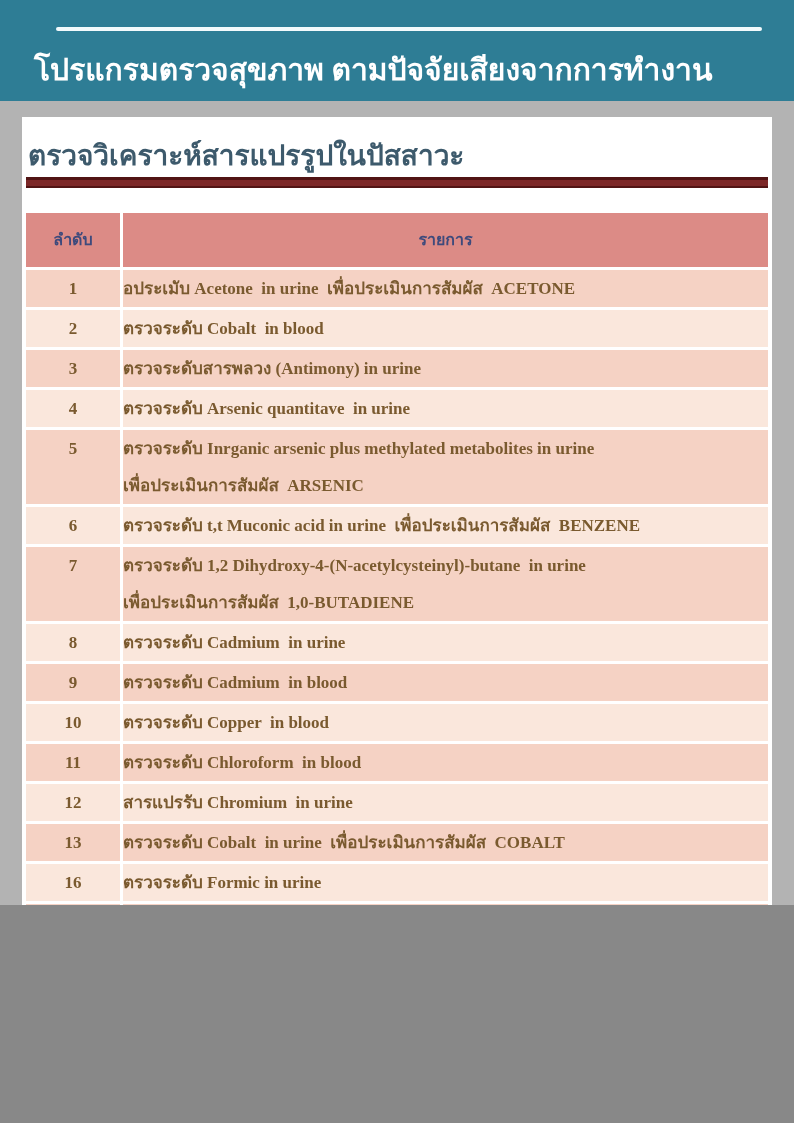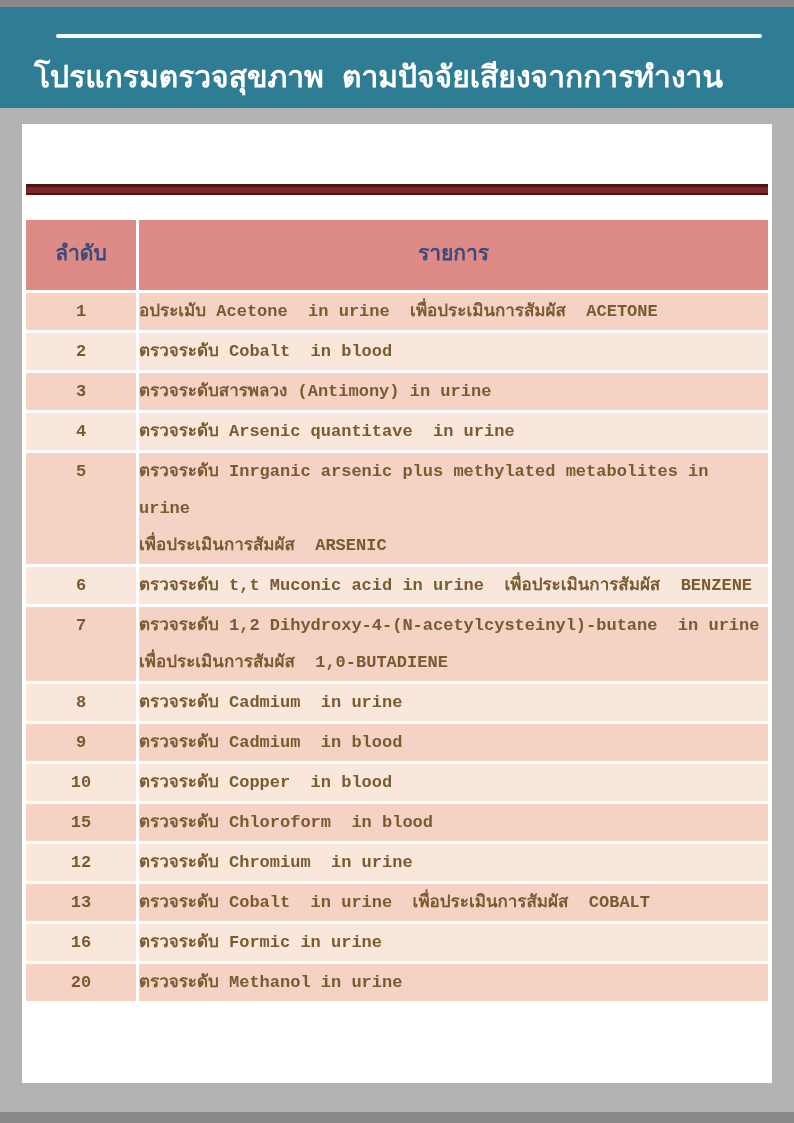--- a/index.html
+++ b/index.html
@@ -1,23 +1,23 @@
 <!DOCTYPE html>
 <html style="--page-bg: #B3B3B3; --banner-bg: #2E7D95; --banner-rule: #F2FAFC; --banner-text: #FFFFFF; --panel-bg: #FFFFFF; --panel-title: #3D5A6C; --divider: #7C2727; --divider-edge: #511414; --header-bg: #DC8B86; --header-text: #3E4A7C; --row-odd-bg: #F5D2C4; --row-even-bg: #FAE7DC; --row-text: #7A5A2F;"><head>
 <meta charset="utf-8">
 <style>
   html, body { margin: 0; padding: 0; }
   body { background: #888; }
   .page {
     position: relative;
     width: 794px;
-    height: 1105px;
-    margin: 7px auto;
+    height: 905px;
+    margin: 0 auto;
     background: var(--page-bg, #B3B3B3);
-    font-family: Liberation Mono, monospace;
+    font-family: Liberation Serif, serif;
     overflow: hidden;
   }
   .banner {
     position: absolute;
     top: 0; left: 0;
     width: 794px; height: 101px;
     background: var(--banner-bg, #2E7D95);
   }
   .banner-rule {
     position: absolute;
@@ -61,25 +61,25 @@
   table.items {
     position: absolute;
     top: 96px; left: 4px;
     width: 742px;
     border-collapse: collapse;
     table-layout: fixed;
   }
   table.items th {
     background: var(--header-bg, #DC8B86);
     color: var(--header-text, #3E4A7C);
-    font-size: 21px;
+    font-size: 16px;
     font-weight: bold;
     height: 38px;
     line-height: 38px;
-    padding: 16px;
+    padding: 8px;
     text-align: center;
     border-bottom: 3px solid var(--panel-bg, #FFFFFF);
   }
   th.col-no { width: 78px; border-right: 3px solid var(--panel-bg, #FFFFFF); }
   table.items td {
     padding: 0;
     font-size: 17px;
     font-weight: 600;
     color: var(--row-text, #7A5A2F);
     line-height: 37px;
@@ -99,20 +99,21 @@
 <body>
 
 <div class="page">
 
   <header class="banner">
     <div class="banner-rule"></div>
     <div class="banner-title">โปรแกรมตรวจสุขภาพ ตามปัจจัยเสียงจากการทำงาน</div>
   </header>
 
   <section class="panel">
+    <h2 class="panel-title">ตรวจวิเคราะห์สารแปรรูปในปัสสาวะ</h2>
     <div class="red-rule"></div>
 
     <table class="items">
       <thead>
         <tr>
           <th class="col-no">ลำดับ</th>
           <th class="col-item">รายการ</th>
         </tr>
       </thead>
       <tbody id="rows-body">
@@ -172,29 +173,29 @@
               <div class="line">ตรวจระดับ Cadmium  in blood</div>
             </td>
           </tr>
           <tr>
             <td class="no">10</td>
             <td class="item">
               <div class="line">ตรวจระดับ Copper  in blood</div>
             </td>
           </tr>
           <tr>
-            <td class="no">15</td>
+            <td class="no">11</td>
             <td class="item">
               <div class="line">ตรวจระดับ Chloroform  in blood</div>
             </td>
           </tr>
           <tr>
             <td class="no">12</td>
             <td class="item">
-              <div class="line">ตรวจระดับ Chromium  in urine</div>
+              <div class="line">สารแปรรับ Chromium  in urine</div>
             </td>
           </tr>
           <tr>
             <td class="no">13</td>
             <td class="item">
               <div class="line">ตรวจระดับ Cobalt  in urine  เพื่อประเมินการสัมผัส  COBALT</div>
             </td>
           </tr>
           <tr>
             <td class="no">16</td>

